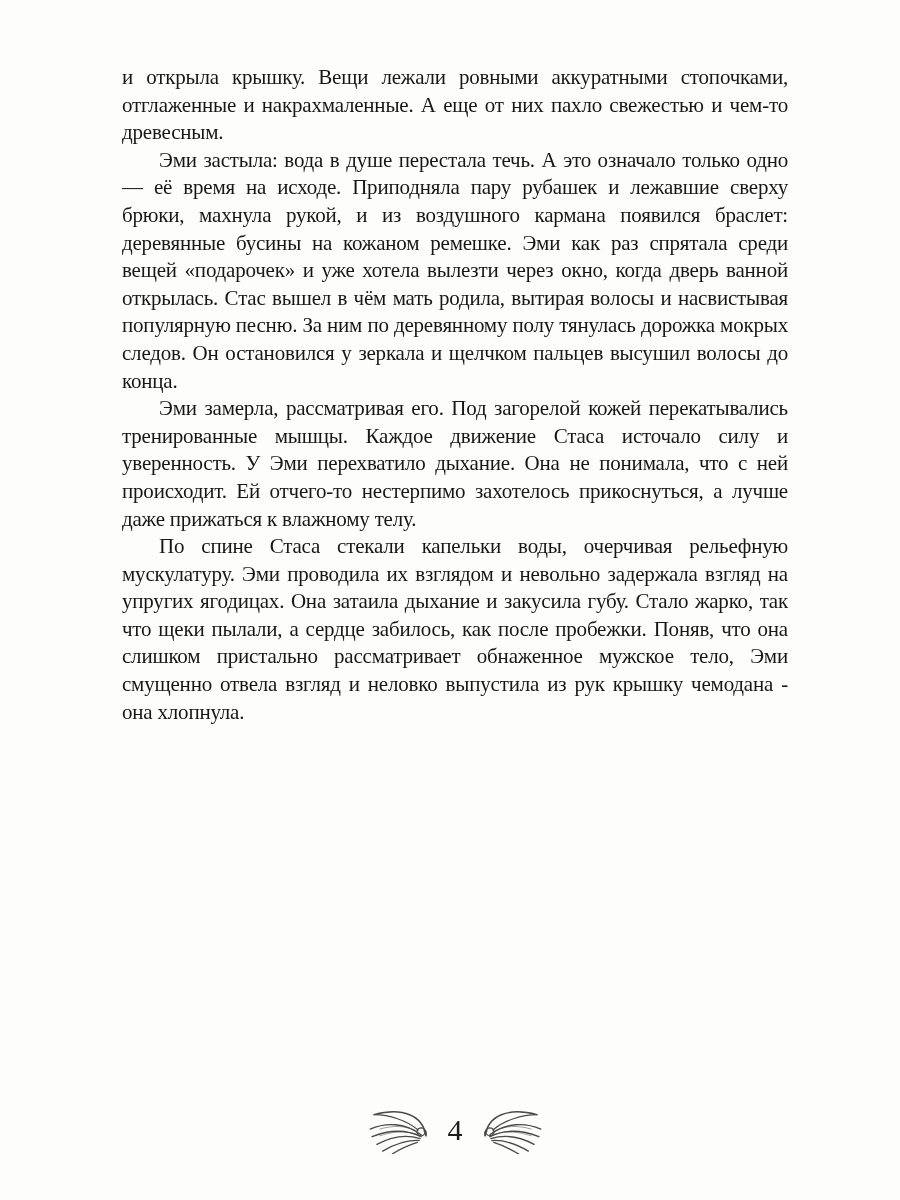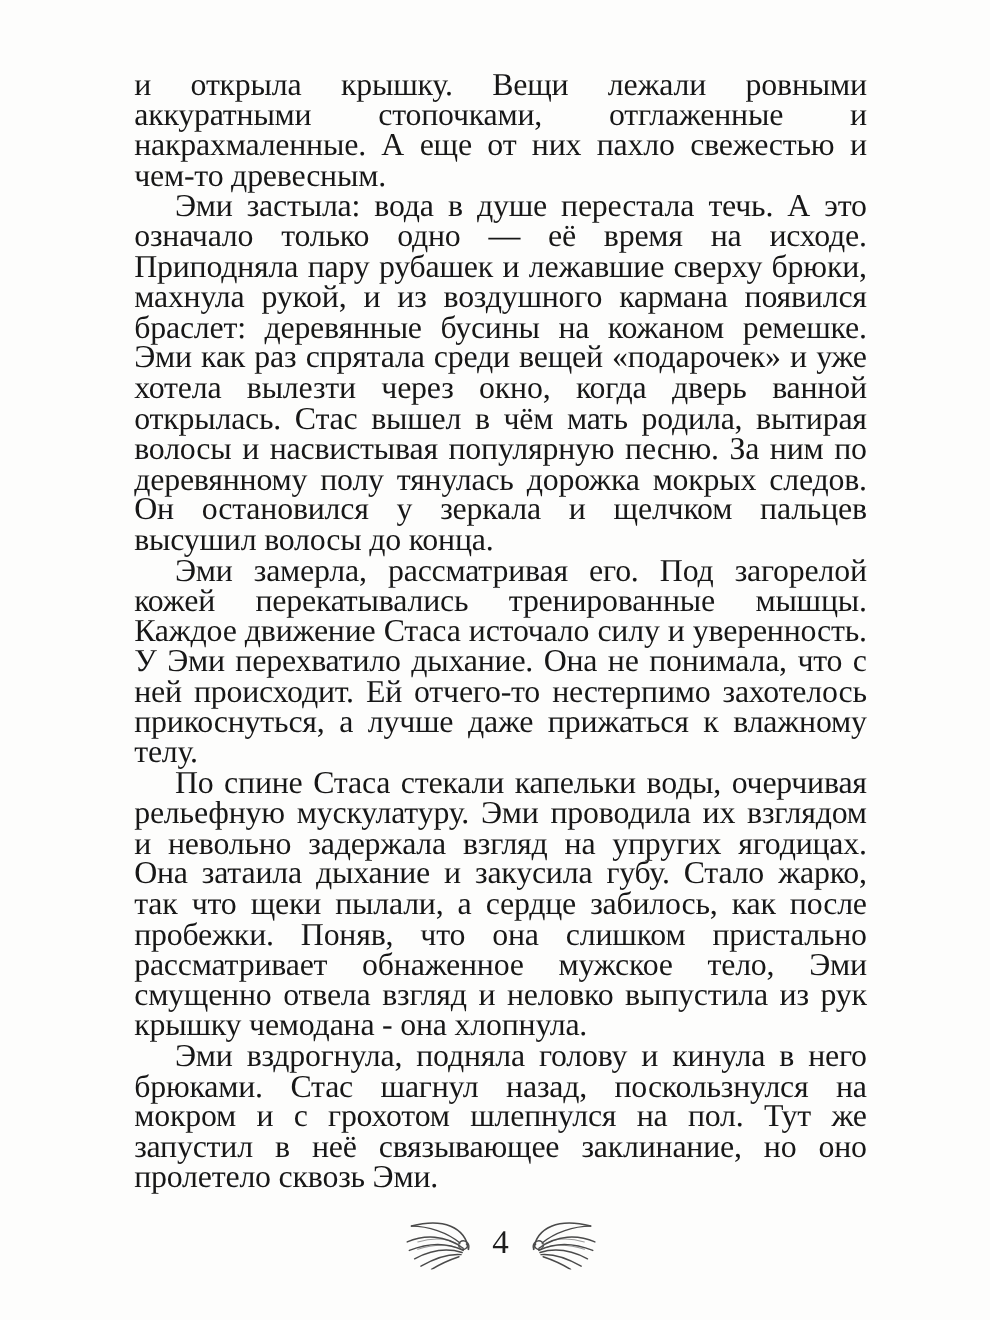--- a/index.html
+++ b/index.html
@@ -16,21 +16,21 @@
   }
   .page {
     position: absolute;
     inset: 0;
   }
   .text-block {
     position: absolute;
     left: 122px;
     top: 64px;
     width: 666px;
-    font-size: 29px;
+    font-size: 21px;
     line-height: 27.6px;
     letter-spacing: -0.2px;
     color: #171717;
     text-align: justify;
   }
   .text-block p {
     margin: 0;
     padding: 0;
     text-indent: 37px;
   }
@@ -70,21 +70,20 @@
 </head>
 <body>
 
 <div class="page">
 
   <div class="text-block">
     <p class="p-flush">и открыла крышку. Вещи лежали ровными аккуратными стопочками, отглаженные и накрахмаленные. А еще от них пахло свежестью и чем-то древесным.</p>
     <p>Эми застыла: вода в душе перестала течь. А это означало только одно — её время на исходе. Приподняла пару рубашек и лежавшие сверху брюки, махнула рукой, и из воздушного кармана появился браслет: деревянные бусины на кожаном ремешке. Эми как раз спрятала среди вещей «подарочек» и уже хотела вылезти через окно, когда дверь ванной открылась. Стас вышел в чём мать родила, вытирая волосы и насвистывая популярную песню. За ним по деревянному полу тянулась дорожка мокрых следов. Он остановился у зеркала и щелчком пальцев высушил волосы до конца.</p>
     <p>Эми замерла, рассматривая его. Под загорелой кожей перекатывались тренированные мышцы. Каждое движение Стаса источало силу и уверенность. У Эми перехватило дыхание. Она не понимала, что с ней происходит. Ей отчего-то нестерпимо захотелось прикоснуться, а лучше даже прижаться к влажному телу.</p>
     <p>По спине Стаса стекали капельки воды, очерчивая рельефную мускулатуру. Эми проводила их взглядом и невольно задержала взгляд на упругих ягодицах. Она затаила дыхание и закусила губу. Стало жарко, так что щеки пылали, а сердце забилось, как после пробежки. Поняв, что она слишком пристально рассматривает обнаженное мужское тело, Эми смущенно отвела взгляд и неловко выпустила из рук крышку чемодана - она хлопнула.</p>
-    <p>Эми вздрогнула, подняла голову и кинула в него брюками. Стас шагнул назад, поскользнулся на мокром и с грохотом шлепнулся на пол. Тут же запустил в неё связывающее заклинание, но оно пролетело сквозь Эми.</p>
   </div>
 
   <div class="footer">
     <span class="wing">
       <svg viewBox="0 0 64 50" xmlns="http://www.w3.org/2000/svg" fill="none">
 
         <path d="M60,31 C57,10 36,1 6,9" stroke="#4a4a4a" stroke-width="1.5" stroke-linecap="round"></path>
         <path d="M6,9 C22,9 40,15 52,25" stroke="#4a4a4a" stroke-width="1.2" stroke-linecap="round"></path>
 
         <path d="M60,31 C62,25 56,21 52,24 C49,27 52,32 56,31 C59,30 60,27 58,26" stroke="#4a4a4a" stroke-width="1.3" stroke-linecap="round"></path>

